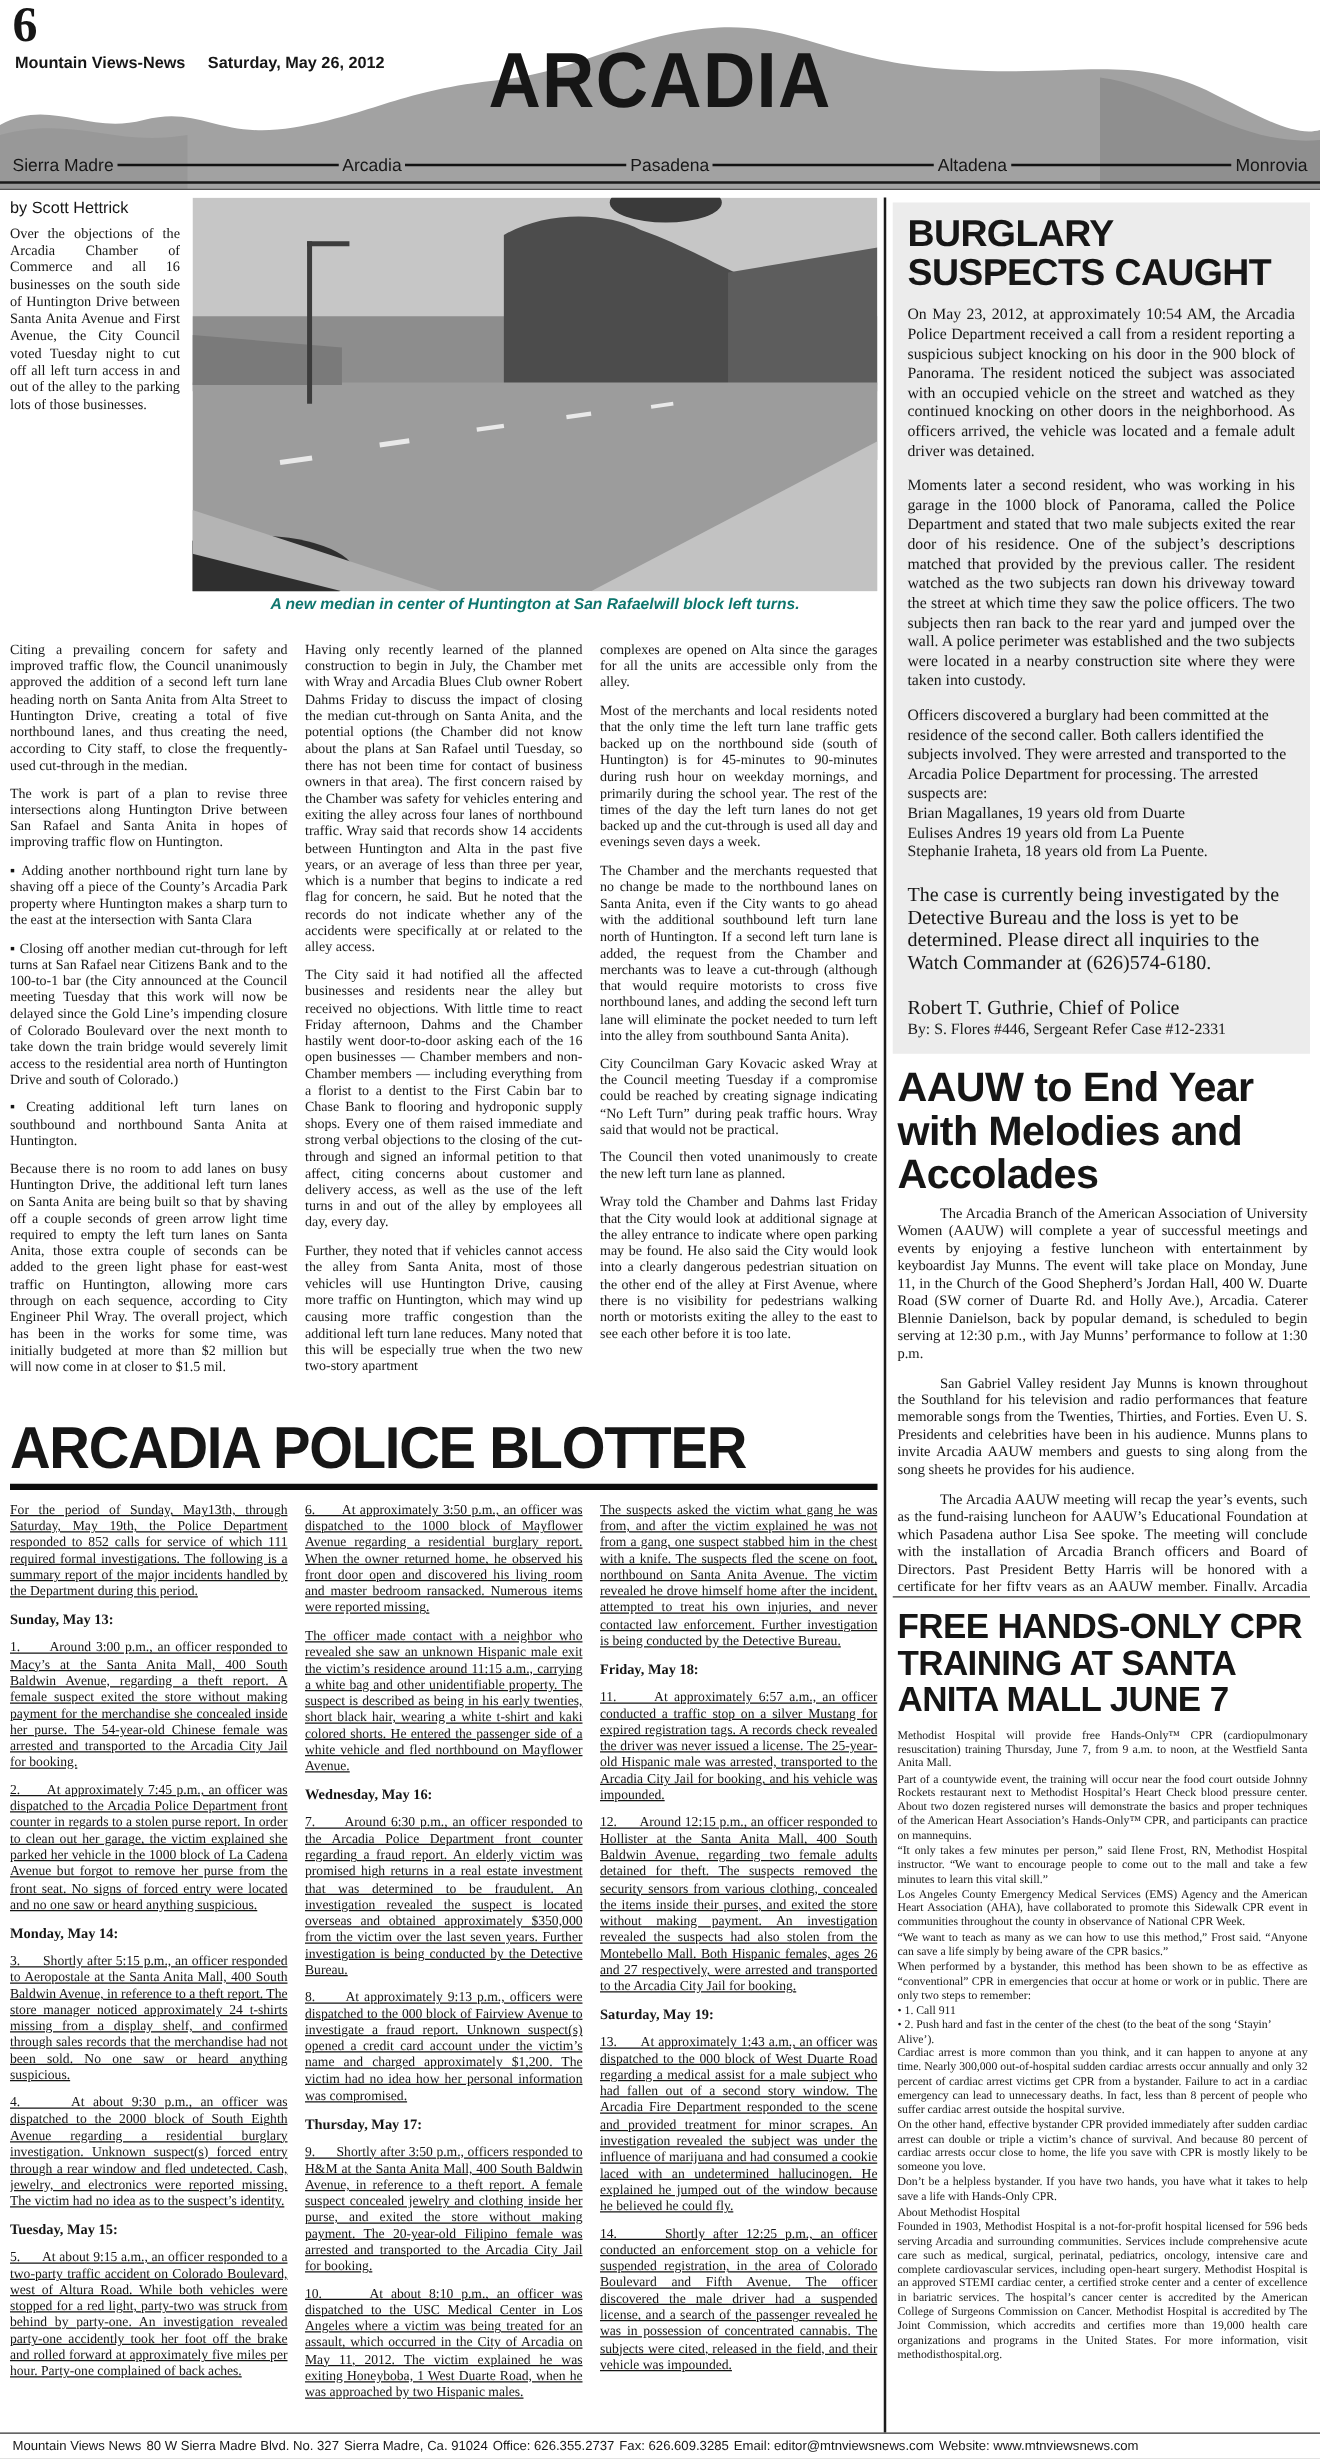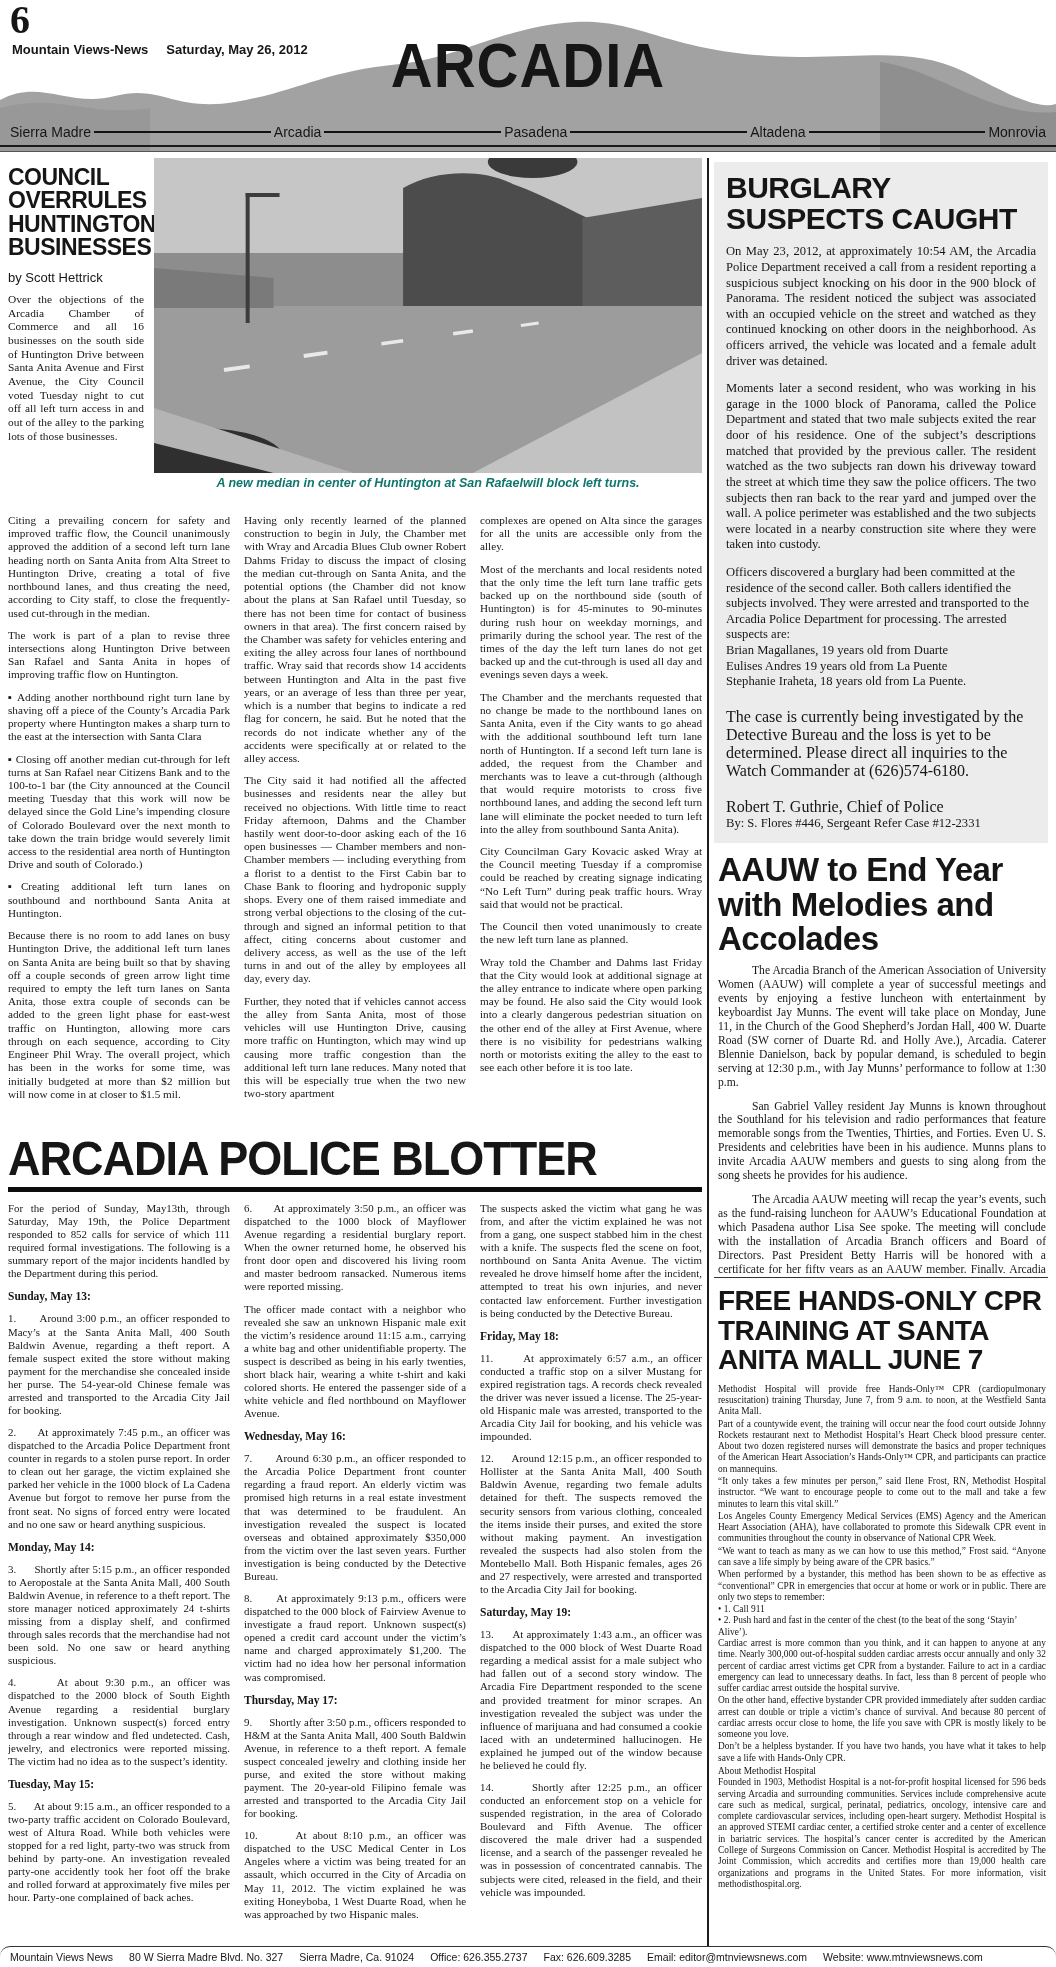--- a/index.html
+++ b/index.html
@@ -76,21 +76,21 @@
   .council-cols .k-p { font-size:11.2px; }
 
   
   .blotter-title {
     font-family:"Liberation Sans",sans-serif; font-weight:bold;
     font-size:45px; letter-spacing:-1px; line-height:1; margin:10px 0 4px 0;
     transform-origin:left; transform:scaleY(1.05);
   }
   .thick-rule { height:5px; background:#0d0d0d; margin:6px 0 10px 0; }
   .blotter-cols { height:752px; overflow:hidden; }
-  .blotter-cols .k-p, .blotter-cols .k-item { font-size:10.9px; line-height:1.2; }
+  .blotter-cols .k-p, .blotter-cols .k-item { font-size:10.9px; line-height:1.2;text-decoration:underline; }
 
   
   .burglary {
     background:#ececec; padding:10px 12px 12px 12px; margin-top:4px; overflow:hidden;
   }
   .sec-title {
     font-family:"Liberation Sans",sans-serif; font-weight:bold;
     font-size:30px; line-height:1.04; letter-spacing:-0.5px; margin:0 0 10px 0;
   }
   .burglary .k-p, .burglary .k-line { font-size:12.6px; line-height:1.24; }
@@ -105,21 +105,21 @@
   .cpr { padding:2px 2px 0 4px; overflow:hidden; }
   .cpr .sec-title { font-size:28px; margin-bottom:10px; }
   .cpr .k-p, .cpr .k-bullet, .cpr .k-subhead { font-size:9.4px; line-height:1.2; }
   .cpr .k-p { margin-bottom:1px !important; }
 
   
   footer {
     position:absolute; left:0; right:0; bottom:0; height:20px;
     border-top:1.5px solid #333; background:#fff;
     font-family:"Liberation Sans",sans-serif; font-size:10.5px;
-    display:flex; gap:16px; align-items:center; padding:0 10px; white-space:nowrap;border-radius:10px;
+    display:flex; gap:4px; align-items:center; padding:0 10px; white-space:nowrap;
   }
 </style>
 </head>
 <body>
 
 <div class="page" data-interactable="false">
 
   <header data-interactable="false">
     <svg class="ridge-svg" data-interactable="false" viewBox="0 0 1056 152" preserveAspectRatio="none" aria-hidden="true">
       <path fill="#a2a2a2" d="M0,100 C40,78 70,108 115,96 C160,84 175,112 235,102 C300,91 320,72 400,64
@@ -146,21 +146,20 @@
     </div>
     <div class="header-rule" data-interactable="false"></div>
   </header>
 
   <div class="content" data-interactable="false">
 
     <div class="left-sec" data-interactable="false">
 
       <div class="top-band" data-interactable="false">
         <div class="article-head" data-interactable="false">
-          <h1 class="article-title" data-interactable="false">COUNCIL OVERRULES HUNTINGTON BUSINESSES</h1>
           <div class="byline" data-interactable="false">by Scott Hettrick</div>
           <div class="lead" data-interactable="false">
               <p class="k-p" data-interactable="false">Over the objections of the Arcadia Chamber of Commerce and all 16 businesses on the south side of Huntington Drive between Santa Anita Avenue and First Avenue, the City Council voted Tuesday night to cut off all left turn access in and out of the alley to the parking lots of those businesses.</p>
             </div>
         </div>
         <figure class="photo" data-interactable="false">
           <svg class="photo-img" data-interactable="false" viewBox="0 0 550 315" preserveAspectRatio="none" aria-hidden="true">
             <rect x="0" y="0" width="550" height="150" fill="#c6c6c6"></rect>
             <rect x="0" y="95" width="550" height="60" fill="#8d8d8d"></rect>
             <path d="M250,30 C280,12 330,10 360,26 C400,40 430,60 460,70 L460,160 L250,160 Z" fill="#4c4c4c"></path>

